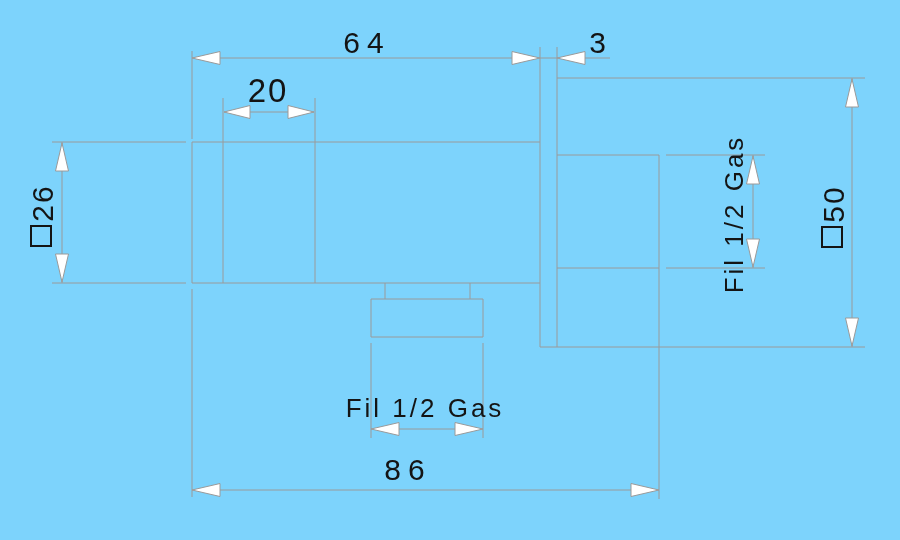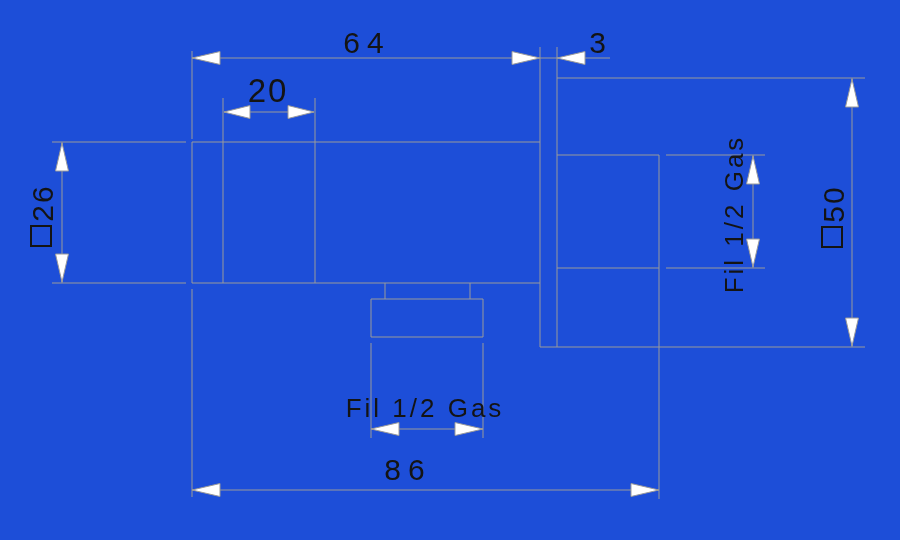--- a/index.html
+++ b/index.html
@@ -4,21 +4,21 @@
 <style>
   html, body {
     margin: 0;
     padding: 0;
     background: #ffffff;
   }
   #stage {
     position: relative;
     width: 900px;
     height: 540px;
-    background: #1d4ed8;
+    background: #7dd3fc;
     overflow: hidden;
   }
   svg { display: block; }
   .ln {
     stroke: #9a9a9a;
     stroke-width: 1;
     fill: none;
   }
   .arr {
     fill: #ffffff;

